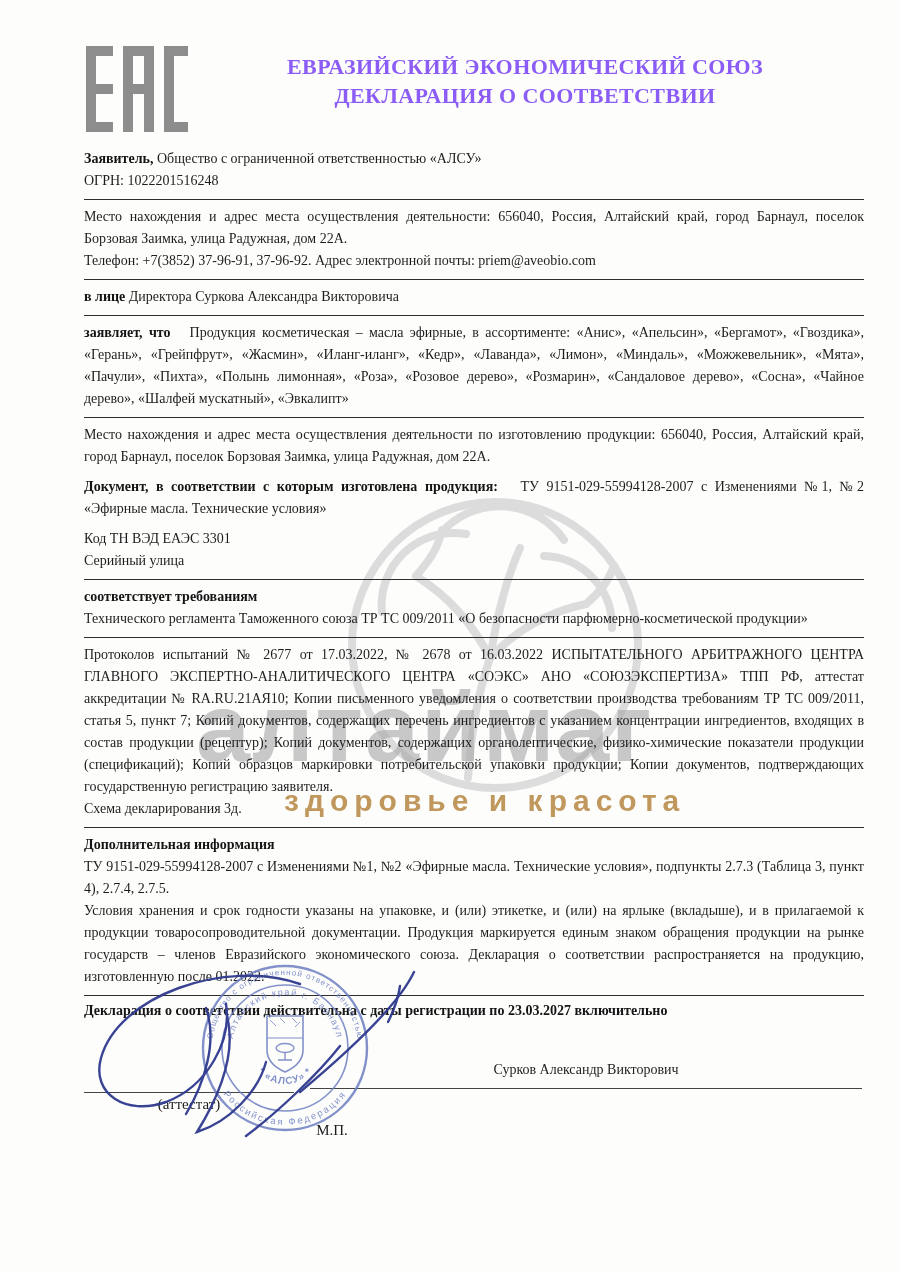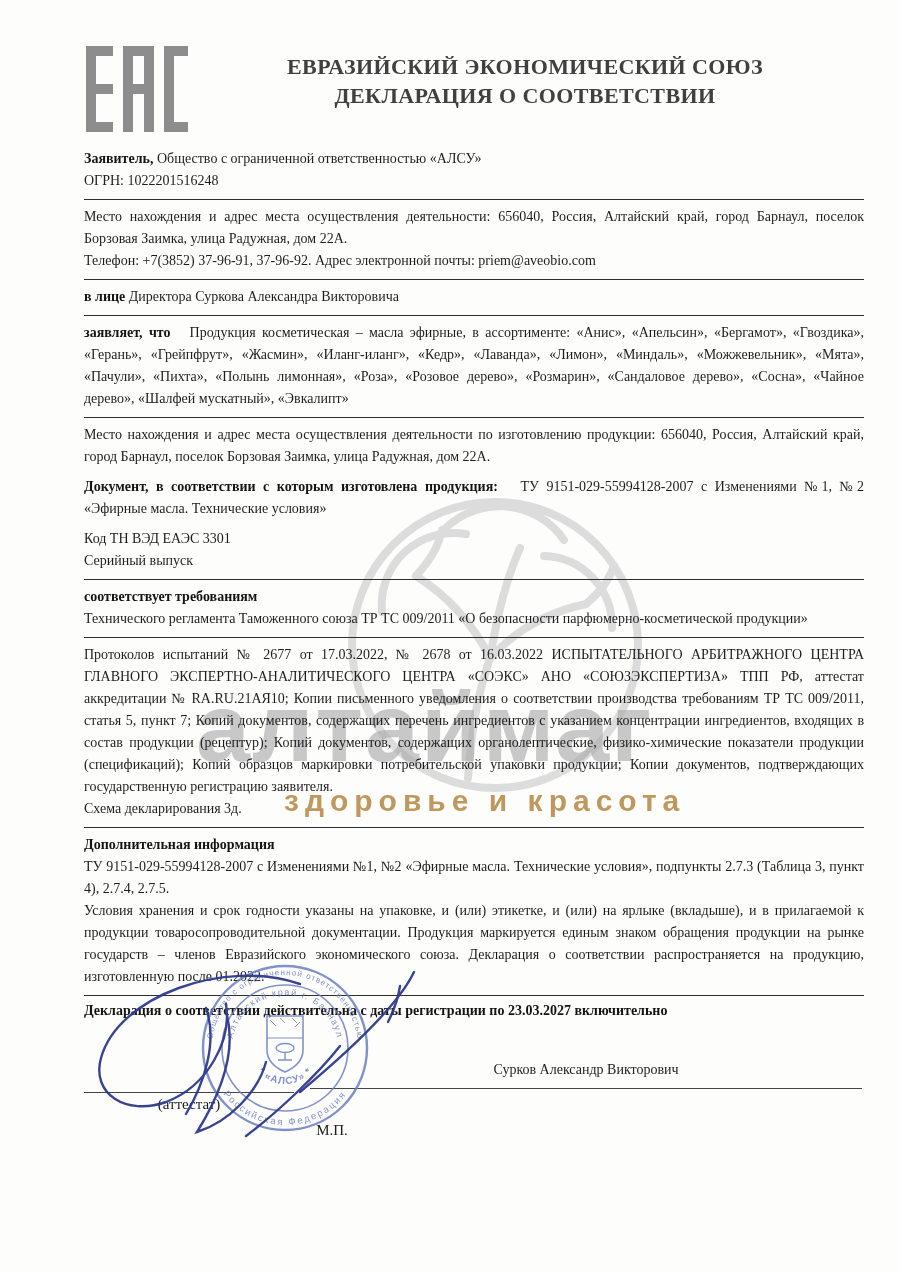--- a/index.html
+++ b/index.html
@@ -6,21 +6,21 @@
   .page{
     position:relative;width:900px;height:1271px;margin:0 auto;
     background:#fdfdfc;overflow:hidden;
     font-family:"Liberation Serif", serif;color:#1d1d1d;
   }
   
   .hdr{position:absolute;top:44px;left:84px;right:40px;display:flex;z-index:2;}
   .eac{width:106px;height:90px;flex:0 0 auto;}
   .titles{flex:1;text-align:center;padding-top:8px;}
   .titles div{
-    font-weight:bold;font-size:22px;line-height:29px;letter-spacing:.4px;color:#404040;
+    font-weight:bold;font-size:22px;line-height:29px;letter-spacing:.4px;color:#8b5cf6;
   }
   
   .content{position:absolute;top:146px;left:84px;right:36px;z-index:2;}
   p{margin:0;font-size:14px;line-height:22px;text-align:justify;}
   p.nj{text-align:left;}
   b{color:#141414;}
   .rule{border-top:1.6px solid #2e2e2e;margin:4px 0 4px 0;height:0;}
   .sec{padding:2px 0 3px 0;}
   .gap{height:8px;}
   
@@ -118,21 +118,21 @@
       <p><b>заявляет, что</b>&nbsp;&nbsp; <span>Продукция косметическая – масла эфирные, в ассортименте: «Анис», «Апельсин», «Бергамот», «Гвоздика», «Герань», «Грейпфрут», «Жасмин», «Иланг-иланг», «Кедр», «Лаванда», «Лимон», «Миндаль», «Можжевельник», «Мята», «Пачули», «Пихта», «Полынь лимонная», «Роза», «Розовое дерево», «Розмарин», «Сандаловое дерево», «Сосна», «Чайное дерево», «Шалфей мускатный», «Эвкалипт»</span></p>
     </div>
     <div class="rule"></div>
 
     <div class="sec">
       <p>Место нахождения и адрес места осуществления деятельности по изготовлению продукции: 656040, Россия, Алтайский край, город Барнаул, поселок Борзовая Заимка, улица Радужная, дом 22А.</p>
       <div class="gap"></div>
       <p><b>Документ, в соответствии с которым изготовлена продукция:</b>&nbsp;&nbsp; <span>ТУ 9151-029-55994128-2007 с Изменениями №1, №2 «Эфирные масла. Технические условия»</span></p>
       <div class="gap"></div>
       <p class="nj">Код ТН ВЭД ЕАЭС 3301</p>
-      <p class="nj">Серийный выпуск</p>
+      <p class="nj">Серийный улица</p>
     </div>
     <div class="rule"></div>
 
     <div class="sec">
       <p class="nj"><b>соответствует требованиям</b></p>
       <p>Технического регламента Таможенного союза ТР ТС 009/2011 «О безопасности парфюмерно-косметической продукции»</p>
     </div>
     <div class="rule"></div>
 
     <div class="sec">

